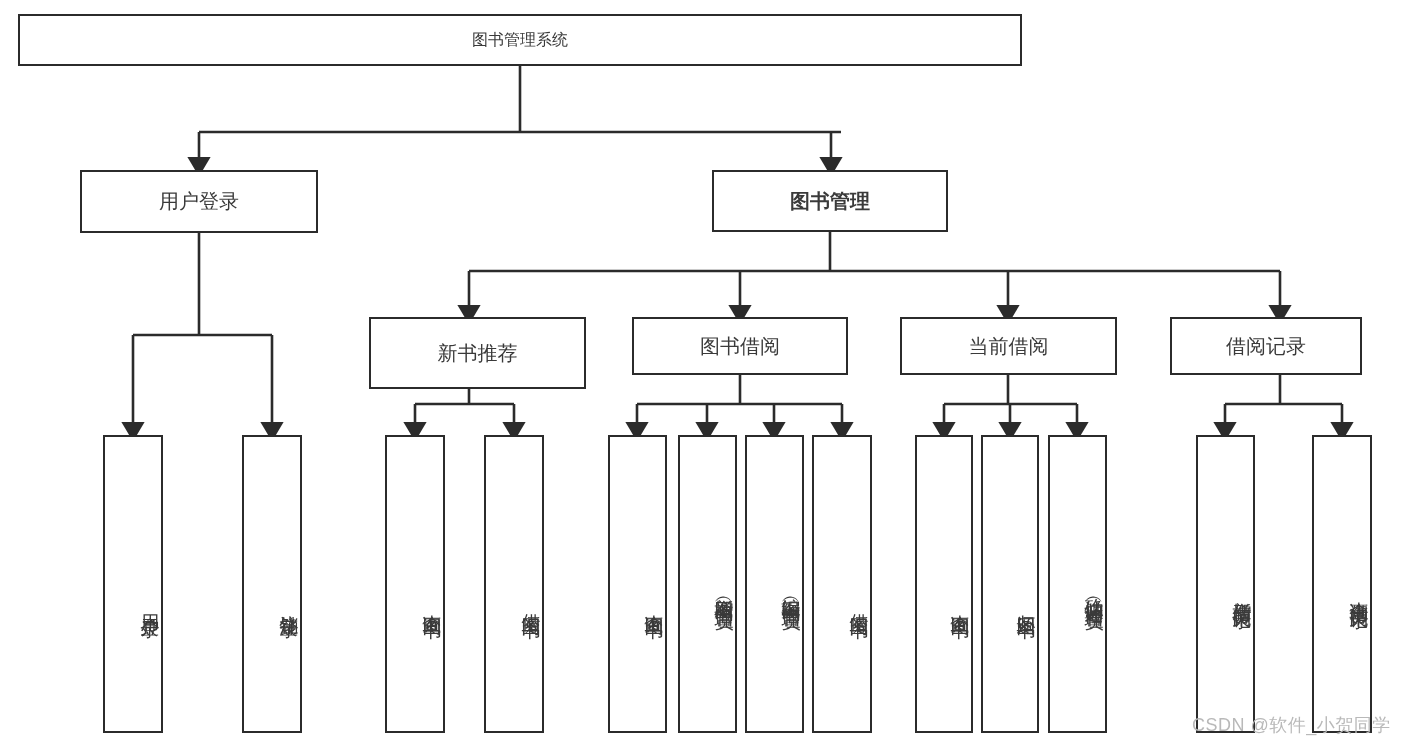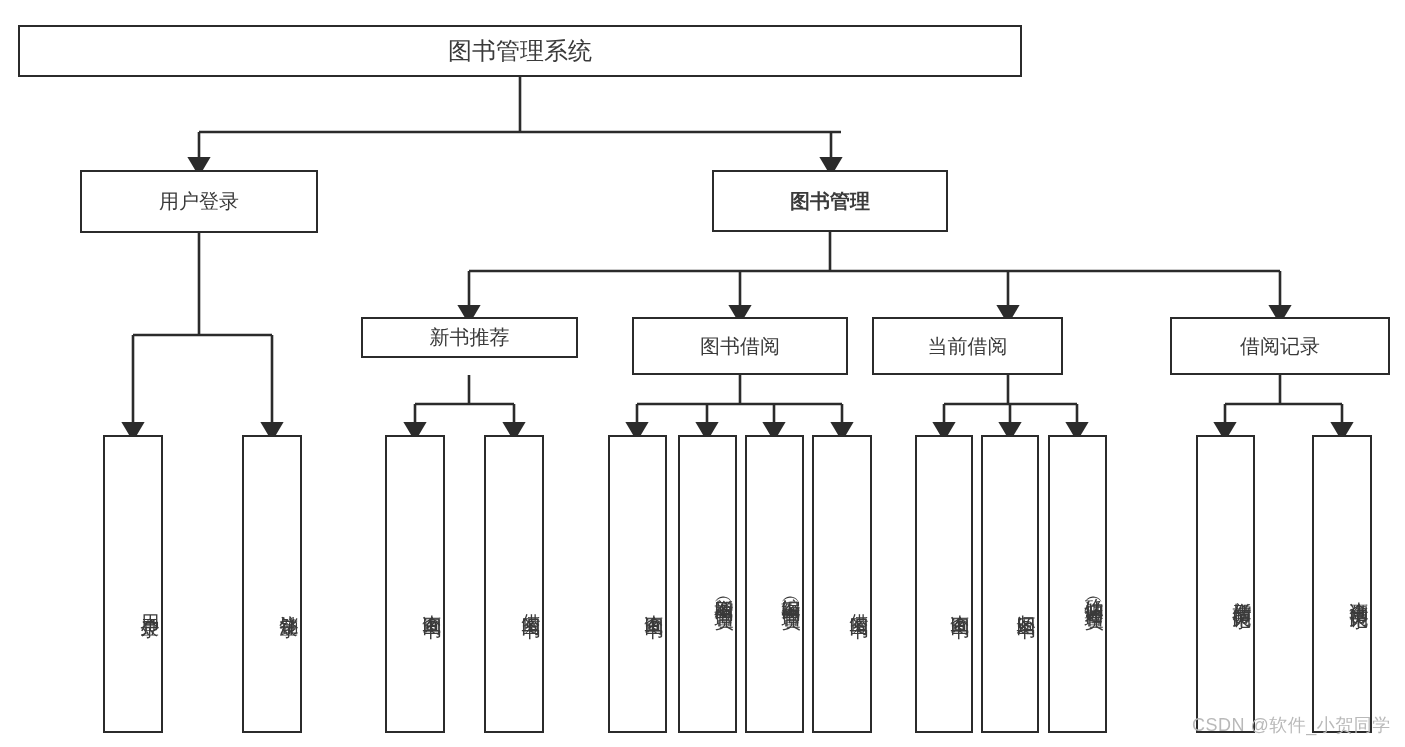--- a/index.html
+++ b/index.html
@@ -31,22 +31,21 @@
     border: 2.5px solid #2b2b2b;
     background: #ffffff;
     color: #3a3a3a;
     display: flex;
     align-items: center;
     justify-content: center;
     text-align: center;
     line-height: 1.15;
   }
   .node.root {
-    font-size: 24px;
-    margin-top: 11px;
+    font-size: 16px;
   }
   .node.branch {
     font-size: 20px;
   }
   .node.leaf {
     font-size: 19px;
     writing-mode: vertical-rl;
     text-orientation: upright;
     letter-spacing: 2px;
     padding-top: 38px;
@@ -131,24 +130,24 @@
     </g>
   </svg>
 
   <div class="node root" style="left: 18px; top: 14px; width: 1004px; height: 52px;">图书管理系统</div>
 
   <div id="branch-layer">
       <div class="node branch" style="left: 80px; top: 170px; width: 238px; height: 63px;">用户登录</div>
       <div class="node branch" style="left: 712px; top: 170px; width: 236px; height: 62px; font-weight: bold;">图书管理</div>
     </div>
   <div id="group-layer">
-      <div class="node branch" style="left: 361px; top: 317px; width: 217px; height: 41px;">新书推荐</div>
+      <div class="node branch" style="left: 369px; top: 317px; width: 217px; height: 72px;">新书推荐</div>
       <div class="node branch" style="left: 632px; top: 317px; width: 216px; height: 58px; text-align: center;">图书借阅</div>
-      <div class="node branch" style="left: 872px; top: 317px; width: 191px; height: 58px;">当前借阅</div>
-      <div class="node branch" style="left: 1170px; top: 317px; width: 220px; height: 58px;">借阅记录</div>
+      <div class="node branch" style="left: 900px; top: 317px; width: 217px; height: 58px;">当前借阅</div>
+      <div class="node branch" style="left: 1170px; top: 317px; width: 192px; height: 58px;">借阅记录</div>
     </div>
   <div id="leaf-layer">
       <div class="node leaf" style="left: 103px; top: 435px; width: 60px; height: 298px;">用户登录</div>
       <div class="node leaf" style="left: 242px; top: 435px; width: 60px; height: 298px;">注销登录</div>
       <div class="node leaf" style="left: 385px; top: 435px; width: 60px; height: 298px;">查询图书</div>
       <div class="node leaf" style="left: 484px; top: 435px; width: 60px; height: 298px;">借阅图书</div>
       <div class="node leaf" style="left: 608px; top: 435px; width: 59px; height: 298px;">查询图书</div>
       <div class="node leaf tall" style="left: 678px; top: 435px; width: 59px; height: 298px;">新增图书（管理员）</div>
       <div class="node leaf tall" style="left: 745px; top: 435px; width: 59px; height: 298px;">编辑图书（管理员）</div>
       <div class="node leaf" style="left: 812px; top: 435px; width: 60px; height: 298px;">借阅图书</div>

